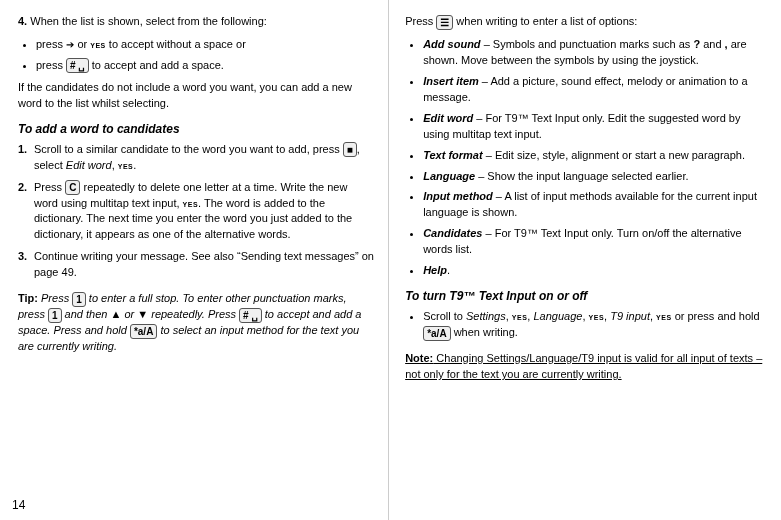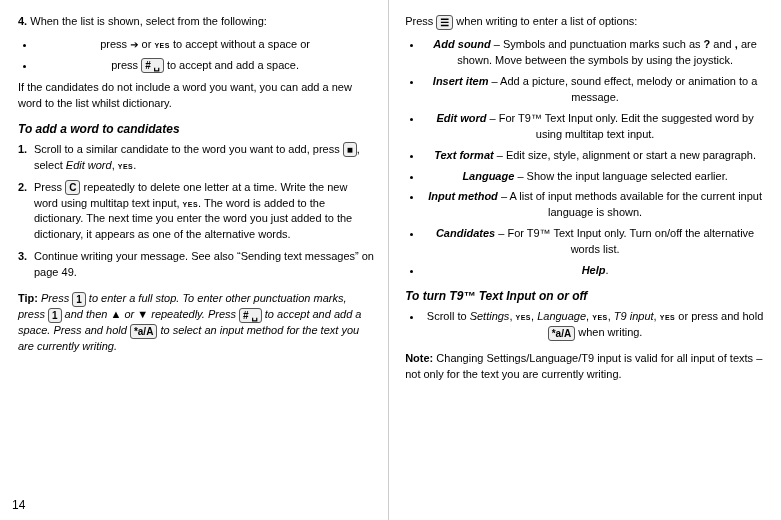--- a/index.html
+++ b/index.html
@@ -111,25 +111,25 @@
       letter-spacing: 0.5px;
     }
     .bullet-list {
       list-style: disc;
       margin-left: 18px;
       margin-bottom: 6px;
     }
     .bullet-list li {
       margin-bottom: 5px;
       line-height: 1.45;
-      text-align: center;
     }
     .note-block {
       margin-top: 10px;
       line-height: 1.45;
+      text-decoration: underline;
     }
     .note-block b {
       font-weight: bold;
     }
     b { font-weight: bold; }
     i { font-style: italic; }
   </style>
 </head>
 <body>
 
@@ -140,21 +140,21 @@
       <b>4.</b> When the list is shown, select from the following:
     </p>
     <ul class="bullet-list">
       <li>
         press <span class="arrow-right">➔</span> or <span class="yes-label">yes</span> to accept without a space or
       </li>
       <li>
         press <span class="key-btn"># ␣</span> to accept and add a space.
       </li>
     </ul>
-    <p>If the candidates do not include a word you want, you can add a new word to the list whilst dictionary.</p>
+    <p>If the candidates do not include a word you want, you can add a new word to the list whilst selecting.</p>
 
     <span class="section-heading">To add a word to candidates</span>
 
     <ul class="numbered-list">
       <li>
         <span class="num">1.</span>
         <span>Scroll to a similar candidate to the word you want to add, press <span class="key-btn">■</span>, select <i>Edit word</i>, <span class="yes-label">yes</span>.</span>
       </li>
       <li>
         <span class="num">2.</span>

